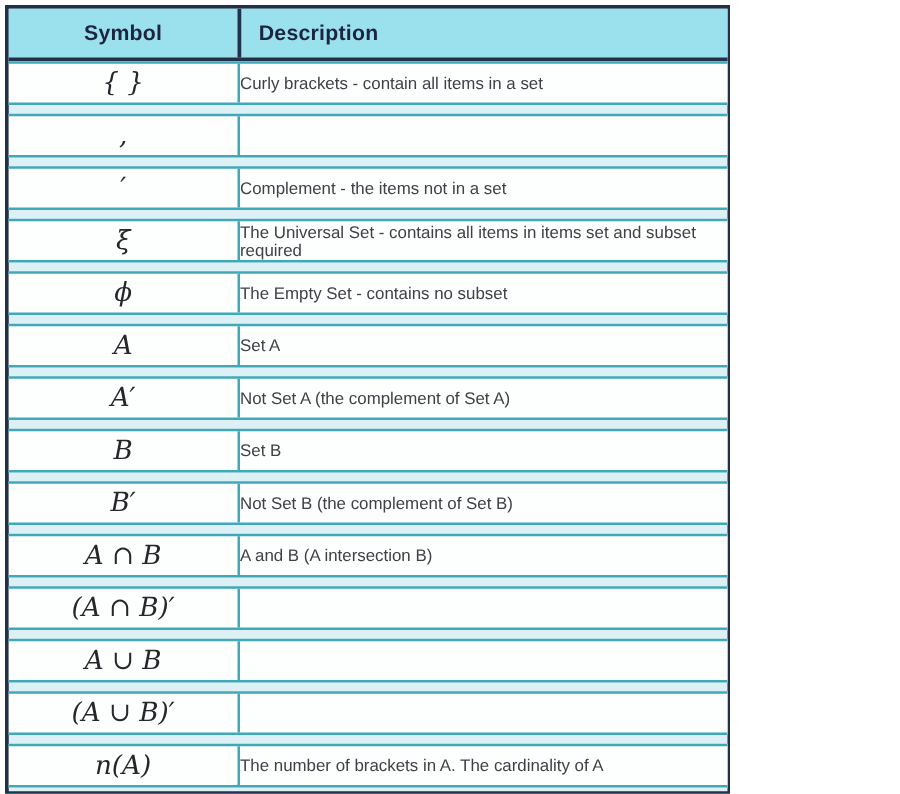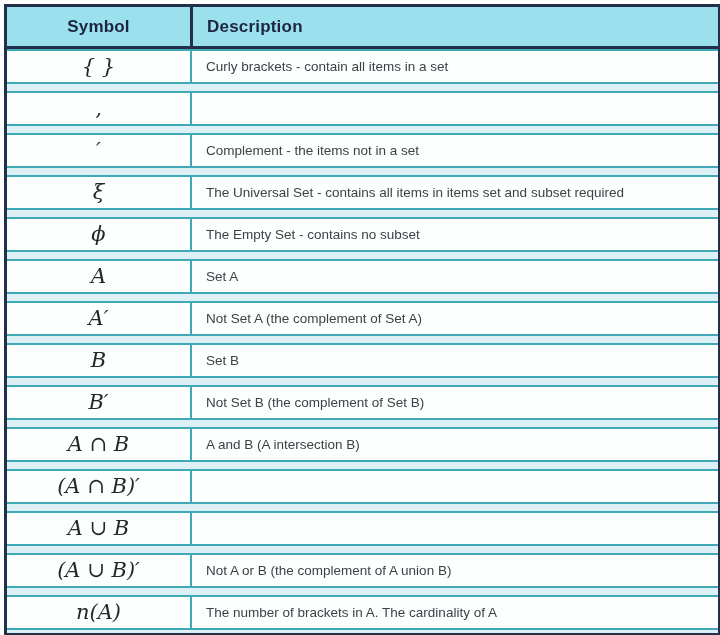--- a/index.html
+++ b/index.html
@@ -8,21 +8,21 @@
     background: #ffffff;
     width: 720px;
     height: 635px;
     overflow: hidden;
     font-family: "Liberation Sans", sans-serif;
   }
   .table-wrap {
     position: absolute;
     left: 4px;
     top: 4px;
-    width: 716px;
+    width: 580px;
     height: 631px;
     box-sizing: border-box;
     border: 3px solid #22304a;
     border-right-width: 2px;
     border-bottom-width: 2px;
     background: #ddf0f6; 
     display: flex;
     flex-direction: column;
   }
   .header-row {
@@ -76,21 +76,20 @@
     font-family: "DejaVu Serif", serif;
     font-style: italic;
     font-size: 21px;
     color: #25272b;
     line-height: 1;
   }
   .cell-desc {
     flex: 1;
     display: flex;
     align-items: center;
-    padding-left: 14px;
     font-size: 13.5px;
     color: #3f4147;
   }
 </style>
 </head>
 <body>
 
 <div class="table-wrap">
   <div class="header-row">
     <div class="header-cell symbol">Symbol</div>
@@ -149,21 +148,20 @@
   <div class="t-row">
     <div class="cell-symbol">(A ∩ B)′</div>
   </div>
 
   <div class="t-row">
     <div class="cell-symbol">A ∪ B</div>
   </div>
 
   <div class="t-row">
     <div class="cell-symbol">(A ∪ B)′</div>
-    <div class="cell-desc">Not A or B (the complement of A union B)</div>
   </div>
 
   <div class="t-row">
     <div class="cell-symbol">n(A)</div>
     <div class="cell-desc">The number of brackets in A. The cardinality of A</div>
   </div>
 </div>
 </div>
 
 </body></html>

